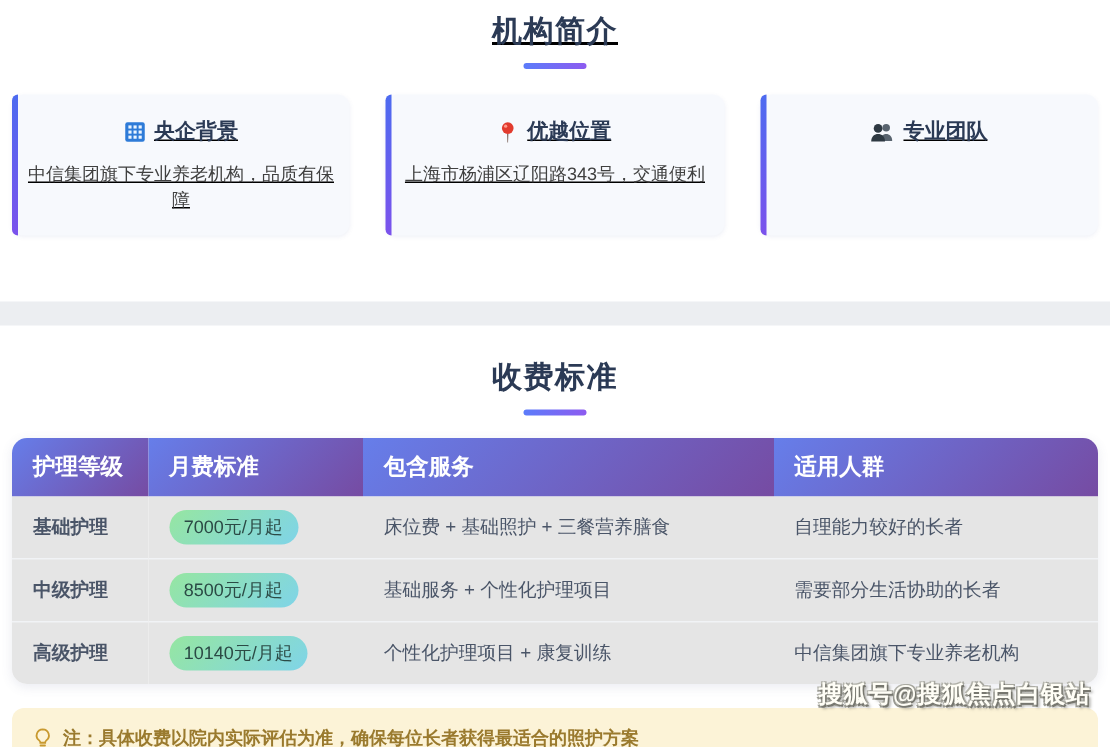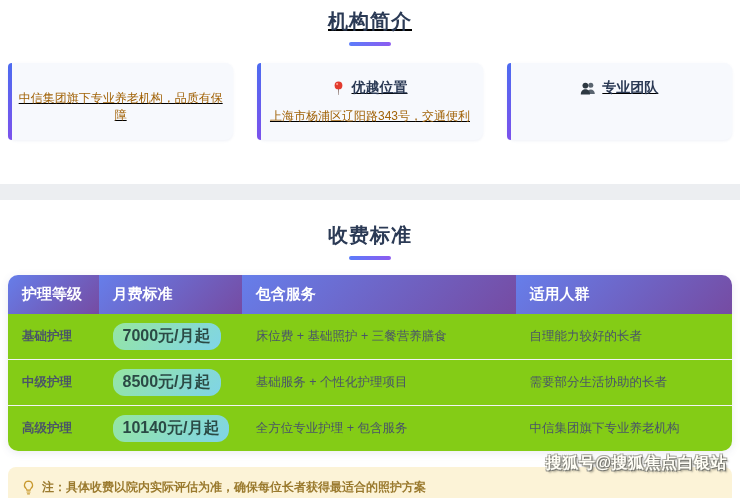--- a/index.html
+++ b/index.html
@@ -27,46 +27,46 @@
   .card-accent {
     position:absolute; left:0; top:0; bottom:0; width:4px;
     border-radius:8px 0 0 8px;
     background:linear-gradient(180deg,#4d6bf0,#7b52ec);
   }
   .card-head {
     display:flex; align-items:center; justify-content:center; gap:6px;
     font-size:14px; font-weight:bold; color:#2b3a55;
   }
   .card-head .icon { display:inline-flex; line-height:0; }
-  .card-desc { margin-top:11px; font-size:12px; color:#a16207; }
+  .card-desc { margin-top:11px; font-size:12px; color:#404040; }
 
   .gray-band { height:16px; background:#eceef1; margin-top:44px; }
 
   .pricing-section .section-title { padding-top:23px; }
   table.pricing {
     width:724px; margin:15px 8px 0; border-collapse:separate; border-spacing:0;
     border-radius:10px; overflow:hidden; table-layout:fixed;
     box-shadow:0 2px 8px rgba(80,90,140,0.12);
   }
   table.pricing th {
     background:linear-gradient(135deg,#667eea 0%,#764ba2 100%);
     color:#ffffff; font-size:15px; font-weight:bold; text-align:left;
     padding:10px 12px 10px 14px;
   }
   table.pricing td {
-    background:#84cc16; font-size:12.5px; color:#4a5568;
+    background:#e5e5e5; font-size:12.5px; color:#4a5568;
     padding:9px 12px 9px 14px; border-top:1px solid #f1f3f6;
     vertical-align:middle;
   }
   table.pricing tbody tr:first-child td { border-top:none; }
   td.level { font-weight:bold; color:#2b3a55; font-size:13px; }
   .price-badge {
     display:inline-block; padding:3px 10px; border-radius:12px;
     background:linear-gradient(135deg,#96e6a1,#7fd4e8);
-    color:#2b4a45; font-size:16px; font-weight:700; white-space:nowrap;
+    color:#2b4a45; font-size:12px; font-weight:400; white-space:nowrap;
   }
   .note-box {
     margin:16px 8px 0; background:#fcf3d7; border-radius:8px;
     padding:12px 14px; display:flex; align-items:center; gap:7px;
     font-size:12px; color:#9a7a2e; font-weight:600;
   }
   .note-box .icon { display:inline-flex; line-height:0; flex:none; }
   .watermark {
     position:absolute; right:13px; bottom:24px; font-size:16px; font-weight:bold;
     color:#fffef6; letter-spacing:0.5px;
@@ -78,20 +78,39 @@
 <body>
 
 <section class="intro-section">
   <h2 class="section-title">机构简介</h2>
   <div class="title-underline"></div>
 
   <div class="cards">
 
     <div class="card">
       <div class="card-accent"></div>
+      <div class="card-head">
+        <span class="icon">
+          <svg width="14" height="14" viewBox="0 0 14 14">
+            <rect x="0.5" y="0.5" width="13" height="13" rx="1.5" fill="#2e7bd8"></rect>
+            <g fill="#eaf4ff">
+              <rect x="2.6" y="2.6" width="2.1" height="2.1"></rect>
+                <rect x="6" y="2.6" width="2.1" height="2.1"></rect>
+                <rect x="9.4" y="2.6" width="2.1" height="2.1"></rect>
+              <rect x="2.6" y="6" width="2.1" height="2.1"></rect>
+                <rect x="6" y="6" width="2.1" height="2.1"></rect>
+                <rect x="9.4" y="6" width="2.1" height="2.1"></rect>
+              <rect x="2.6" y="9.4" width="2.1" height="2.1"></rect>
+                <rect x="6" y="9.4" width="2.1" height="2.1"></rect>
+                <rect x="9.4" y="9.4" width="2.1" height="2.1"></rect>
+            </g>
+          </svg>
+        </span>
+        <span>央企背景</span>
+      </div>
       <div class="card-desc">中信集团旗下专业养老机构，品质有保障</div>
     </div>
 
     <div class="card">
       <div class="card-accent"></div>
       <div class="card-head">
         <span class="icon">
           <svg width="13" height="15" viewBox="0 0 13 15">
             <path d="M6.1 8 L6.9 8 L6.7 14 L6.3 14 Z" fill="#6d5248"></path>
             <circle cx="6.5" cy="4.4" r="3.9" fill="#e23b2e"></circle>
@@ -151,21 +170,21 @@
       </tr>
       <tr>
         <td class="level">中级护理</td>
         <td><span class="price-badge">8500元/月起</span></td>
         <td>基础服务 + 个性化护理项目</td>
         <td>需要部分生活协助的长者</td>
       </tr>
       <tr>
         <td class="level">高级护理</td>
         <td><span class="price-badge">10140元/月起</span></td>
-        <td>全方位专业护理 + 包含服务</td>
+        <td>个性化护理项目 + 康复训练</td>
         <td>中信集团旗下专业养老机构</td>
       </tr>
     </tbody>
   </table>
 
   <div class="note-box">
     <span class="icon">
       <svg width="13" height="15" viewBox="0 0 13 15" fill="none" stroke="#c8992f" stroke-width="1.2" stroke-linecap="round">
         <path d="M6.5 1.2 a4.1 4.1 0 0 1 2.4 7.4 c-.55.45-.8 1-.8 1.55 h-3.2 c0-.55-.25-1.1-.8-1.55 A4.1 4.1 0 0 1 6.5 1.2 z"></path>
         <line x1="5" y1="12" x2="8" y2="12"></line>

